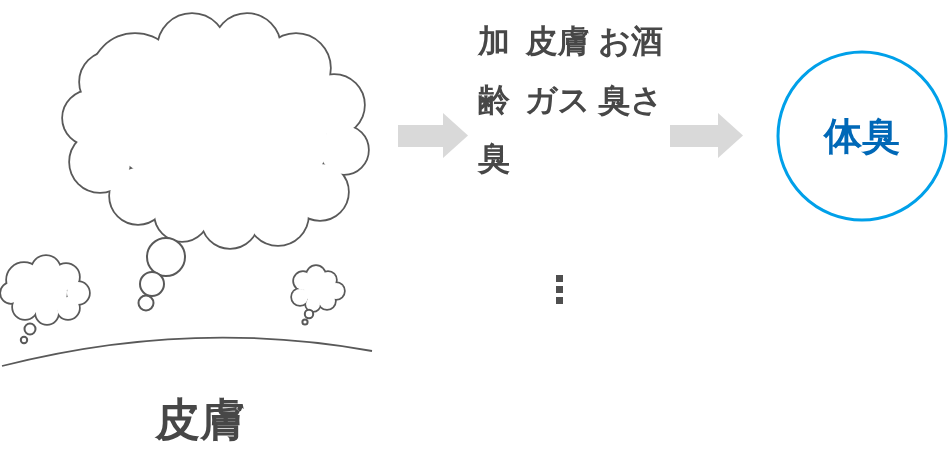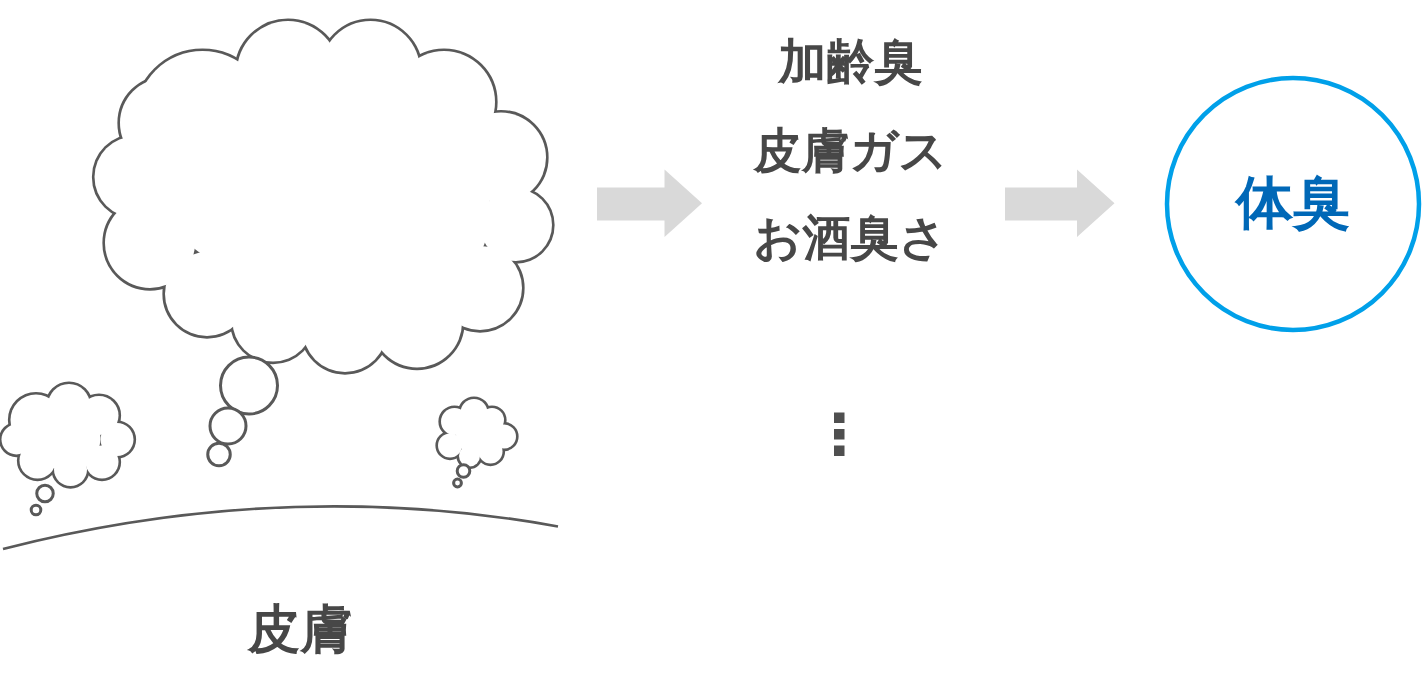--- a/index.html
+++ b/index.html
@@ -13,22 +13,22 @@
   
   .cloud-stroke{stroke:#595959;stroke-width:3.5;fill:#ffffff;}
   .cloud-fill{fill:#ffffff;stroke:none;}
   .bubble{fill:#ffffff;stroke:#595959;stroke-width:2;}
   .skin-line{fill:none;stroke:#595959;stroke-width:1.8;}
   .arrow{fill:#d9d9d9;}
   .result-circle{fill:#ffffff;stroke:#00a0e9;stroke-width:3;}
 
   .label{position:absolute;font-weight:700;color:#474747;text-align:center;}
   .cloud-label{left:98px;top:110px;width:220px;font-size:32px;line-height:36px;}
-  .skin-label{left:100px;top:401px;width:200px;font-size:35px;line-height:38px;}
-  .odor-list{position:absolute;left:467px;top:12px;width:200px;display:flex;flex-direction:column;}
+  .skin-label{left:100px;top:401px;width:200px;font-size:45px;line-height:38px;}
+  .odor-list{position:absolute;left:467px;top:12px;width:200px;display:flex;flex-direction:row;}
   .odor-item{font-weight:700;color:#474747;font-size:32px;line-height:58.7px;text-align:center;}
   .v-ellipsis{position:absolute;left:556px;top:275px;display:flex;flex-direction:column;gap:4px;}
   .v-ellipsis span{display:block;width:7px;height:7px;background:#4f4f4f;}
   .result-label{left:762px;top:115px;width:200px;font-size:38px;line-height:42px;color:#0068b7;}
 </style>
 </head>
 <body>
 
 <div class="stage">
 

